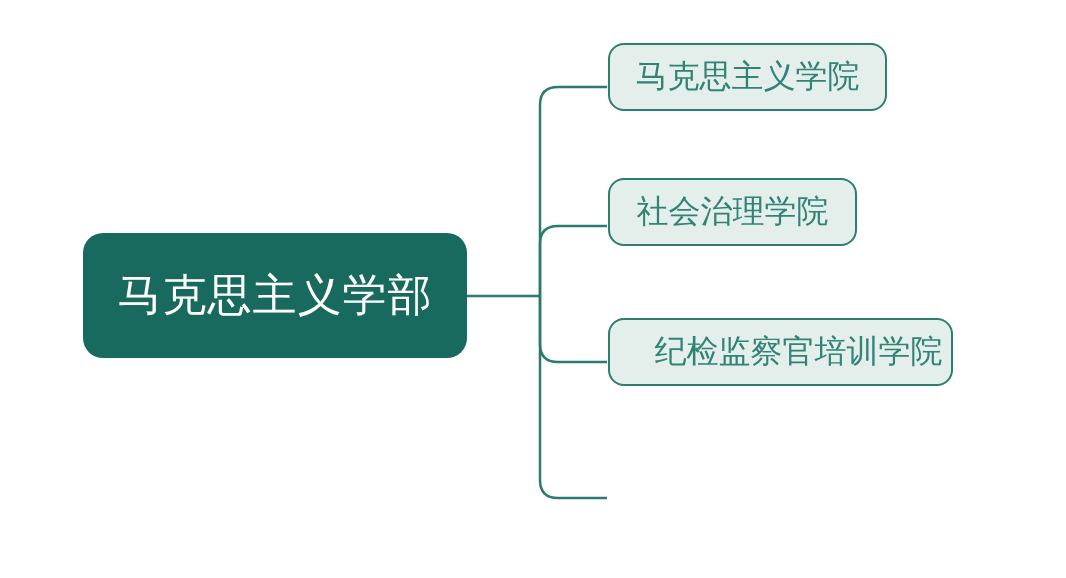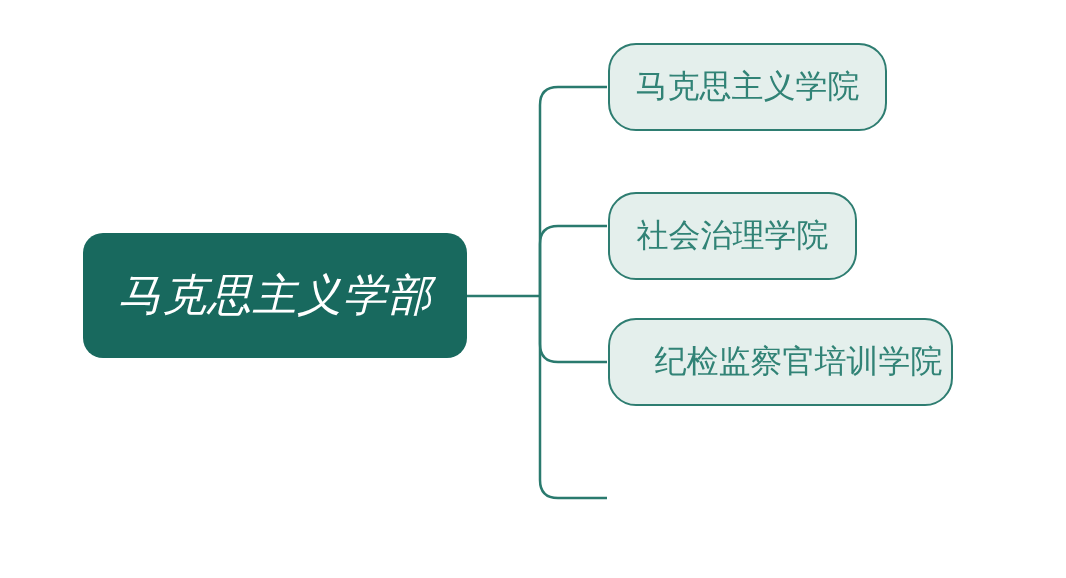--- a/index.html
+++ b/index.html
@@ -48,35 +48,34 @@
     left: 83px;
     top: 233px;
     width: 384px;
     height: 125px;
     background: var(--root-fill);
     color: var(--root-text);
     border-radius: 20px;
     font-size: 44px;
     font-weight: 500;
     letter-spacing: 1px;
-    font-style: italic;
   }
 
   .node-branch {
     left: 608px;
     background: var(--branch-fill);
     border: 2.5px solid var(--branch-border);
     color: var(--branch-text);
-    border-radius: 28px;
+    border-radius: 16px;
     font-size: 32px;
-    height: 88px;
+    height: 68px;
   }
 
   .branch-1 { top: 43px;  width: 279px; }
-  .branch-2 { top: 192px; width: 249px; }
+  .branch-2 { top: 178px; width: 249px; }
   .branch-3 { top: 318px; width: 345px; padding-left: 36px; }
   .branch-4 { top: 454px; width: 185px; }
 </style>
 </head>
 <body>
 
 <div class="canvas">
 
   <svg class="connectors" viewBox="0 0 1066 578" xmlns="http://www.w3.org/2000/svg" aria-hidden="true">
     <path d="M 467 296 H 540"></path>

